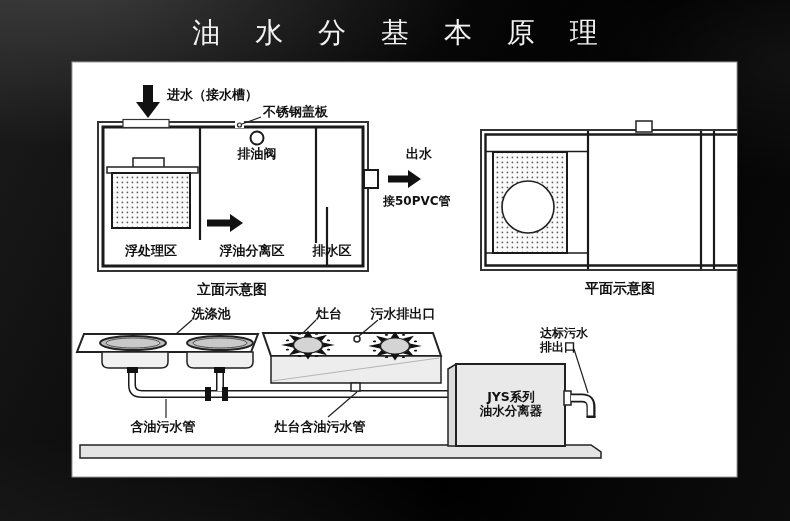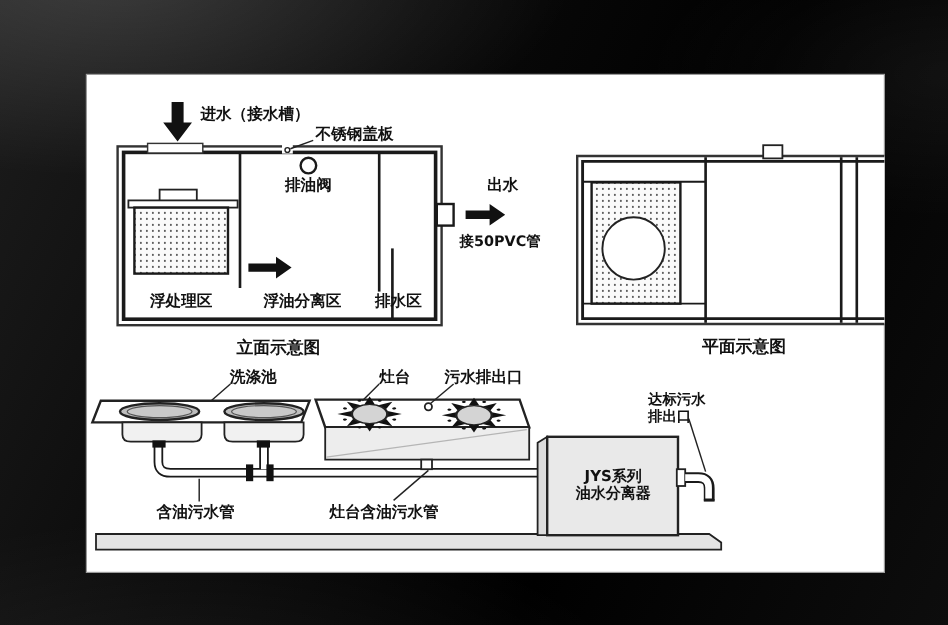--- a/index.html
+++ b/index.html
@@ -27,20 +27,21 @@
   .lbl{font-size:13px;font-weight:600;}
   .lbl-s{font-size:12px;font-weight:600;}
   .cap{font-size:14px;font-weight:700;}
   .boxlbl{font-size:12.5px;font-weight:700;}
 </style>
 </head>
 <body>
 
 <div class="stage">
 
+  <div class="page-title">油 水 分 基 本 原 理</div>
 
   <svg width="790" height="521" viewBox="0 0 790 521">
     <defs>
       <pattern id="dots" patternUnits="userSpaceOnUse" width="5" height="5">
         <rect width="5" height="5" fill="#fafafa"></rect>
         <circle cx="2.4" cy="2.4" r="0.85" fill="#5a5a5a"></circle>
       </pattern>
       <g id="burner">
         <g transform="scale(1.85,1)">
           <polygon points="8,-2.4 14.5,0 8,2.4" fill="#111"></polygon>

